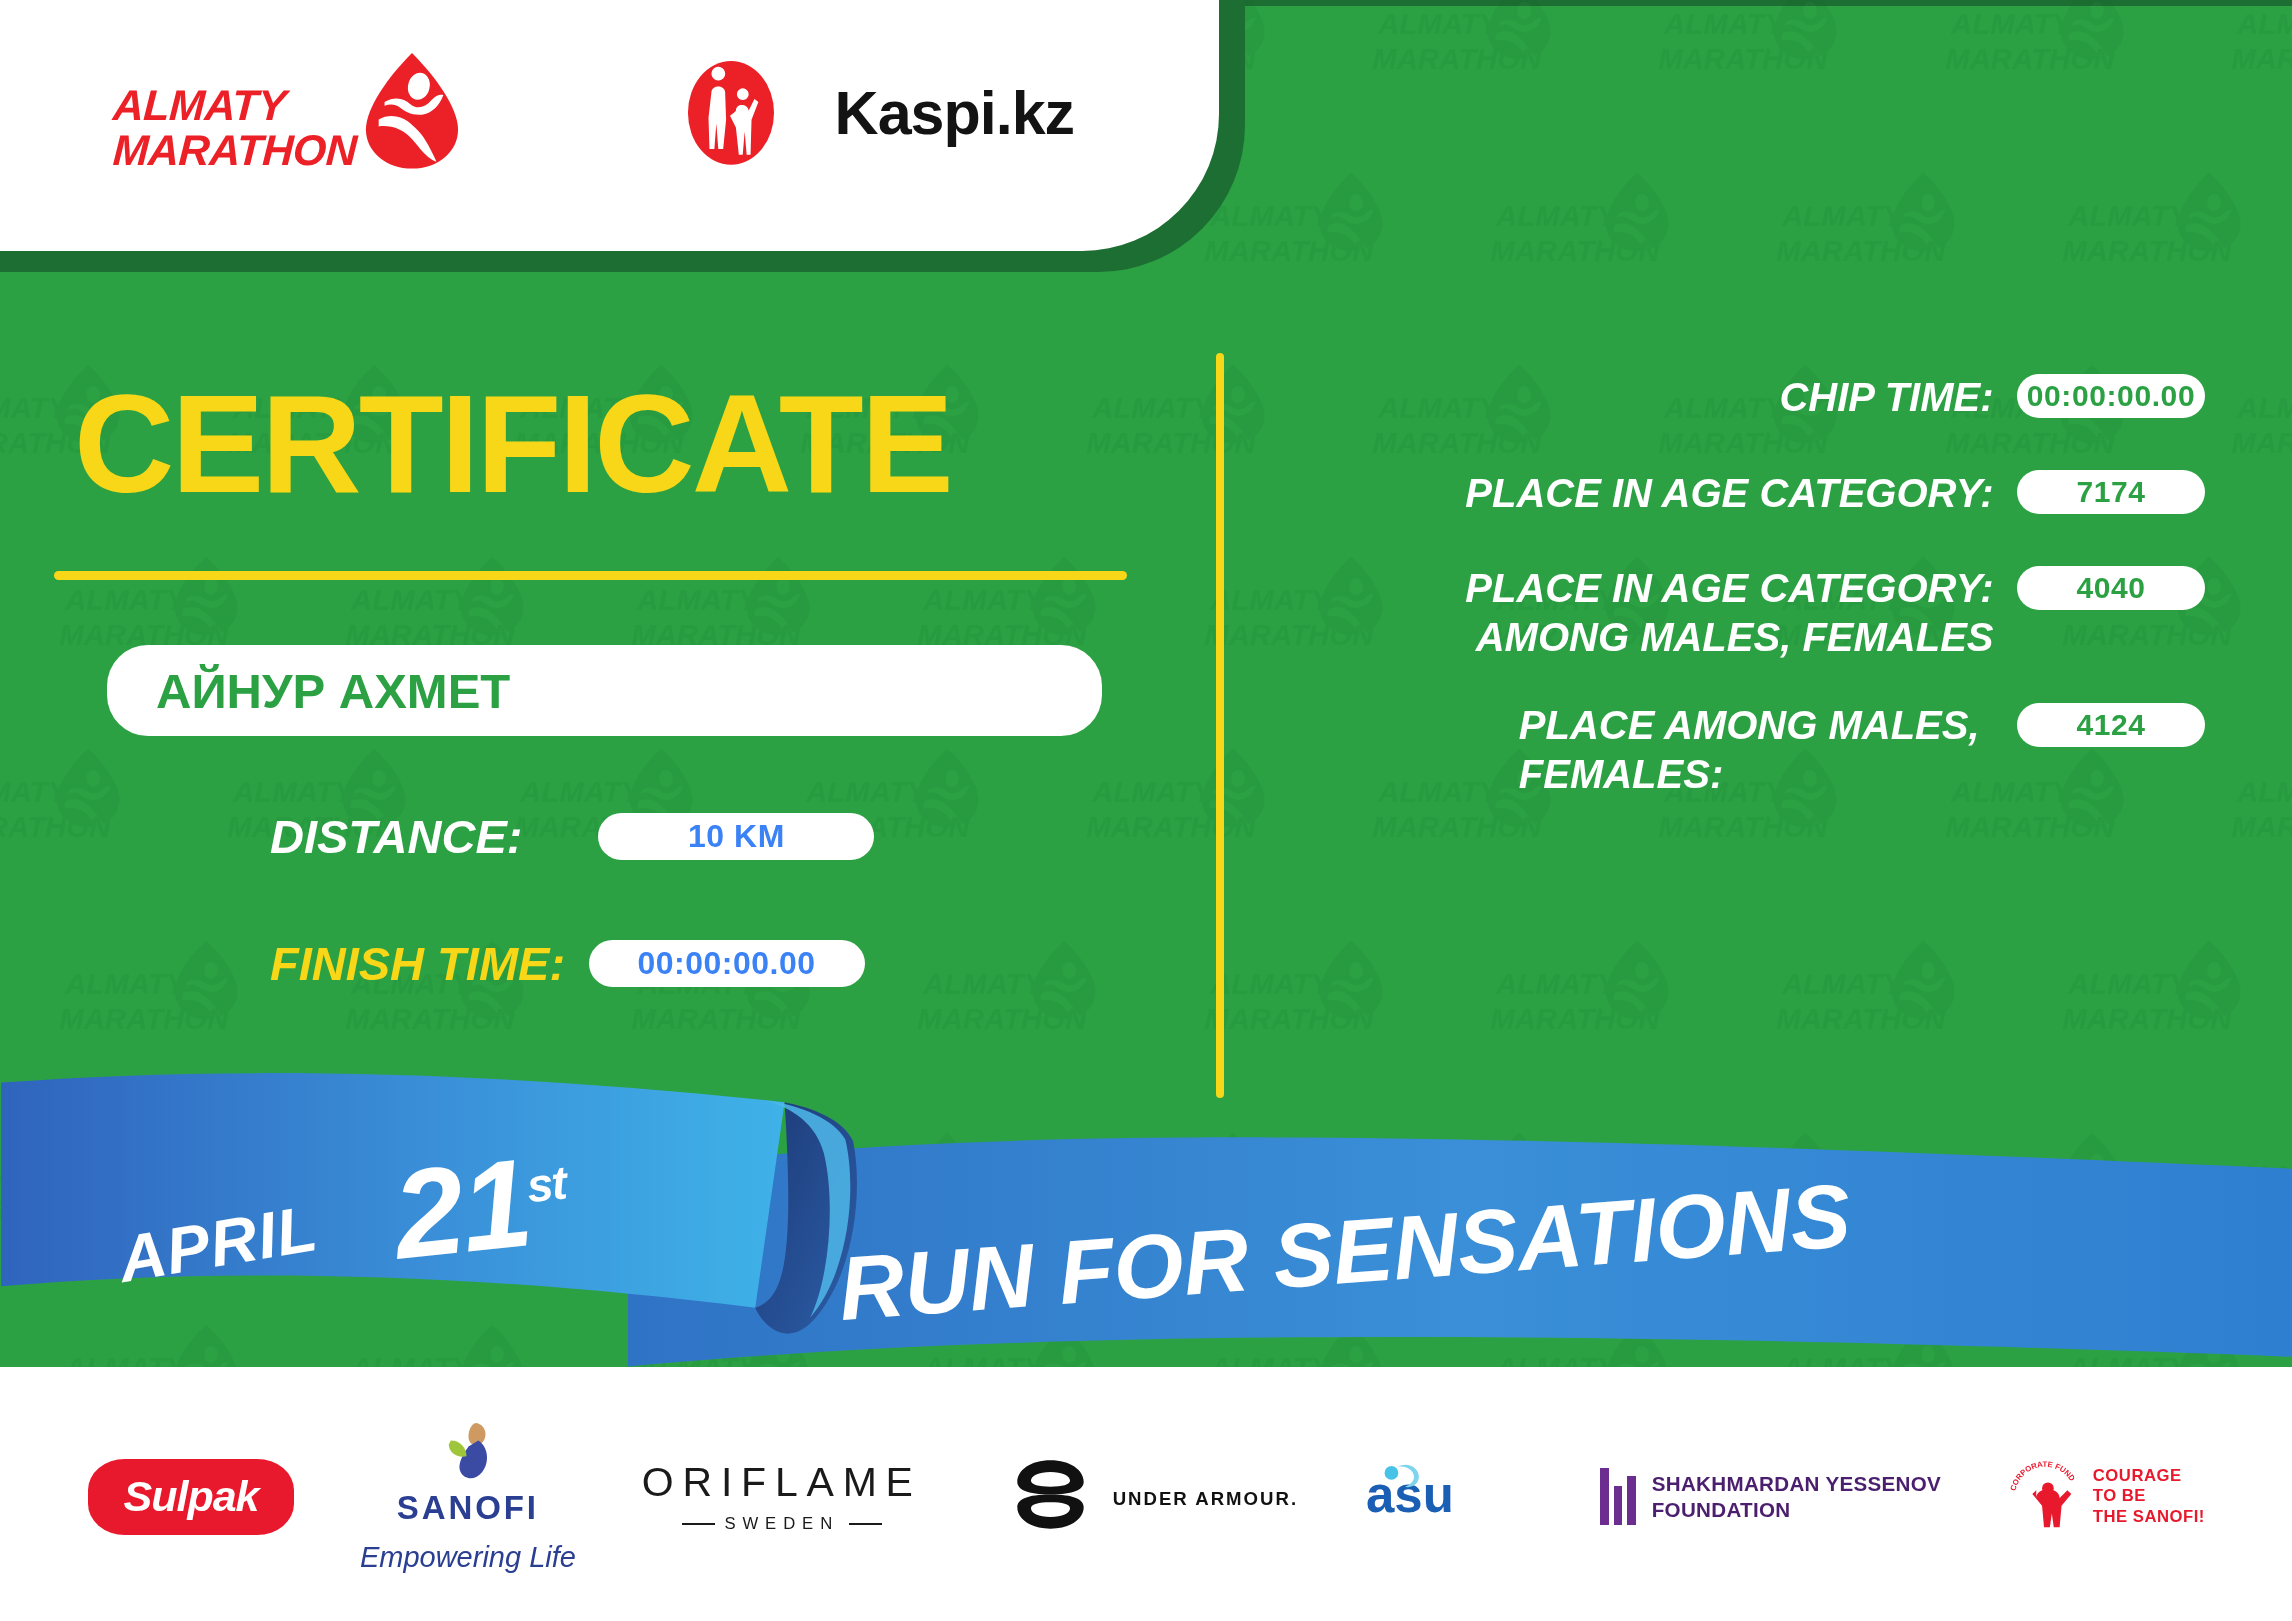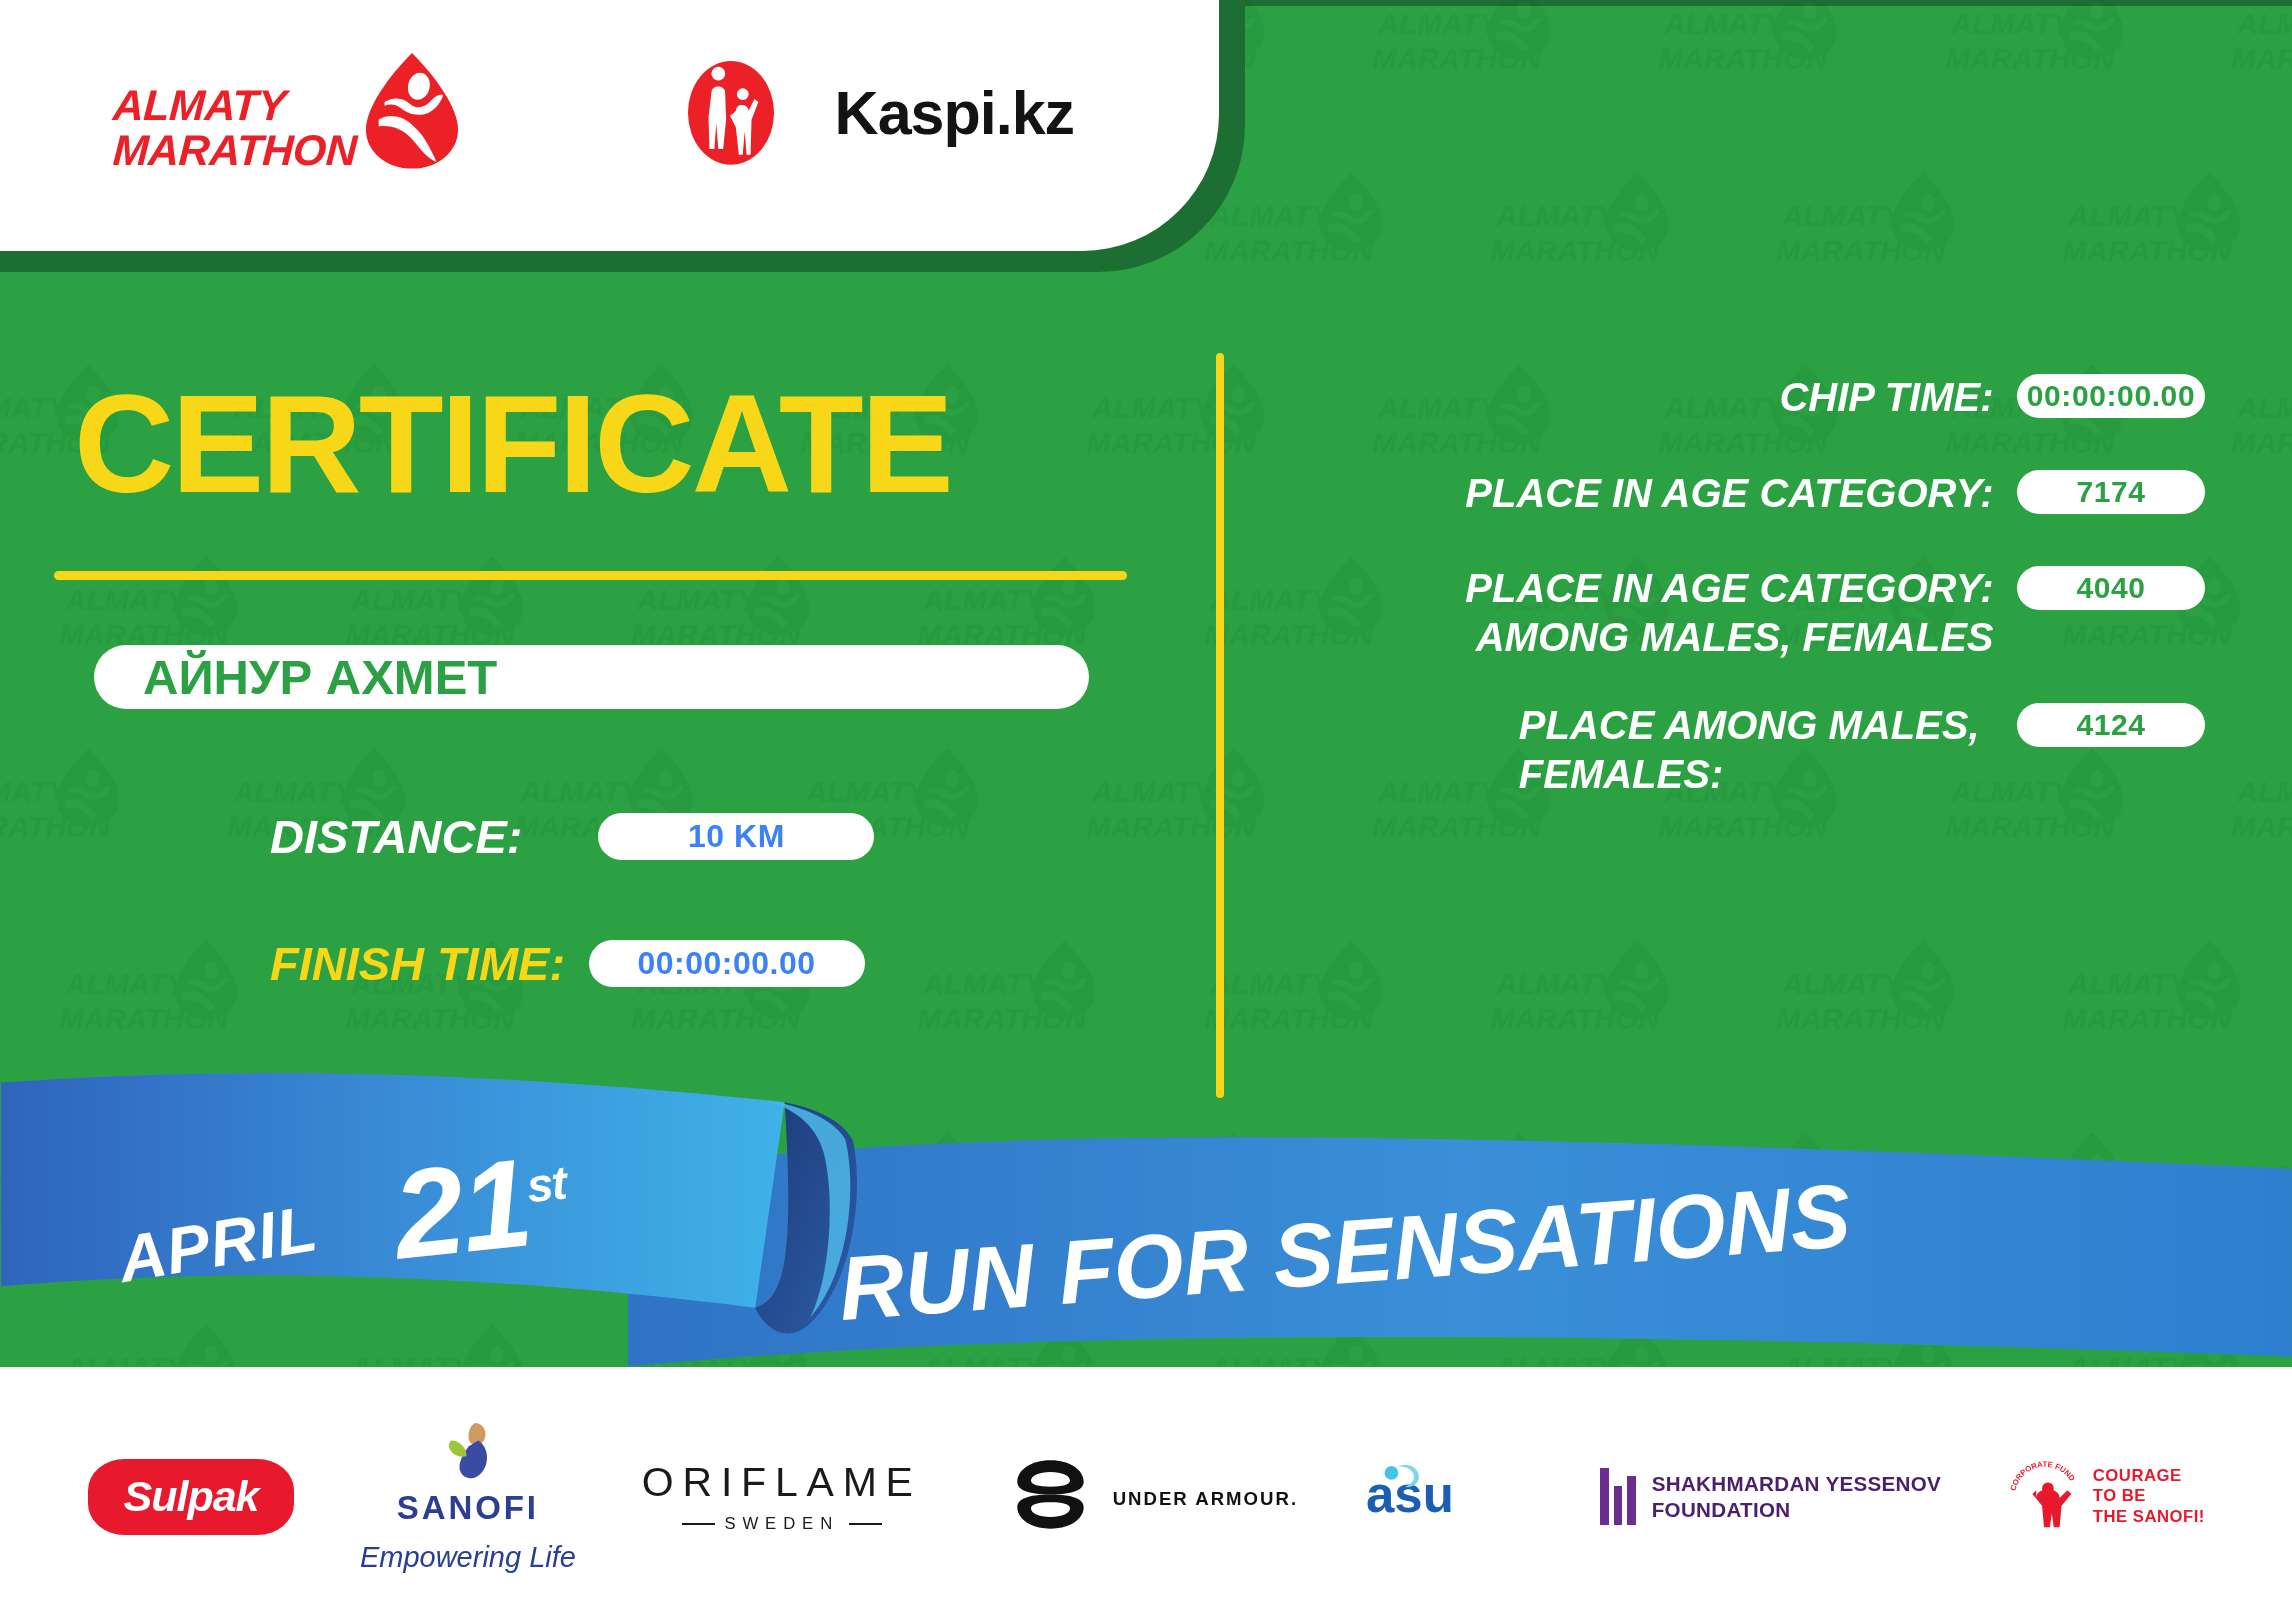--- a/index.html
+++ b/index.html
@@ -105,22 +105,22 @@
     font-size:139px;
     line-height:139px;
     letter-spacing:-2.9px;
   }
   .yellow-rule {
     position:absolute; left:54px; top:277px;
     width:1073px; height:8.8px;
     background:#f7d717; border-radius:5.9px;
   }
   .name-pill {
-    position:absolute; left:94px; top:351px;
-    width:995px; height:64px;
+    position:absolute; left:107px; top:351px;
+    width:995px; height:91px;
     background:#ffffff;
     border-radius:41px;
     display:flex; align-items:center;
   }
   .name-pill span {
     color:#2ba143;
     font-weight:bold;
     font-size:49px;
     letter-spacing:0px;
     margin-left:49px;

